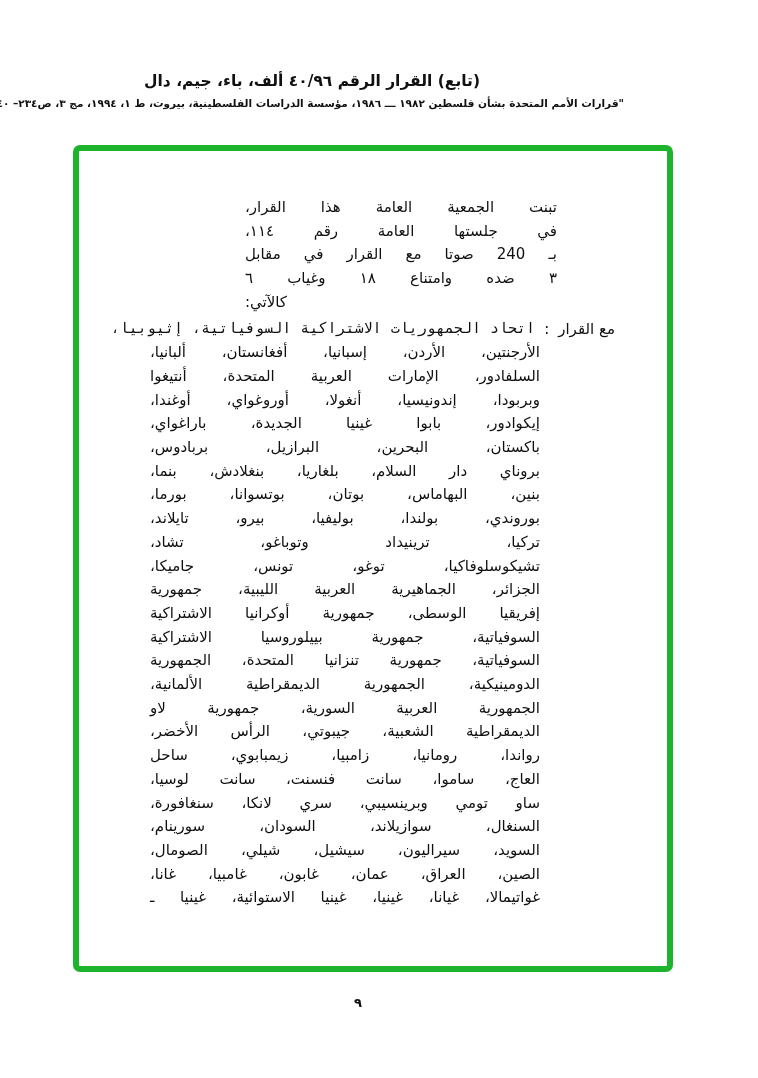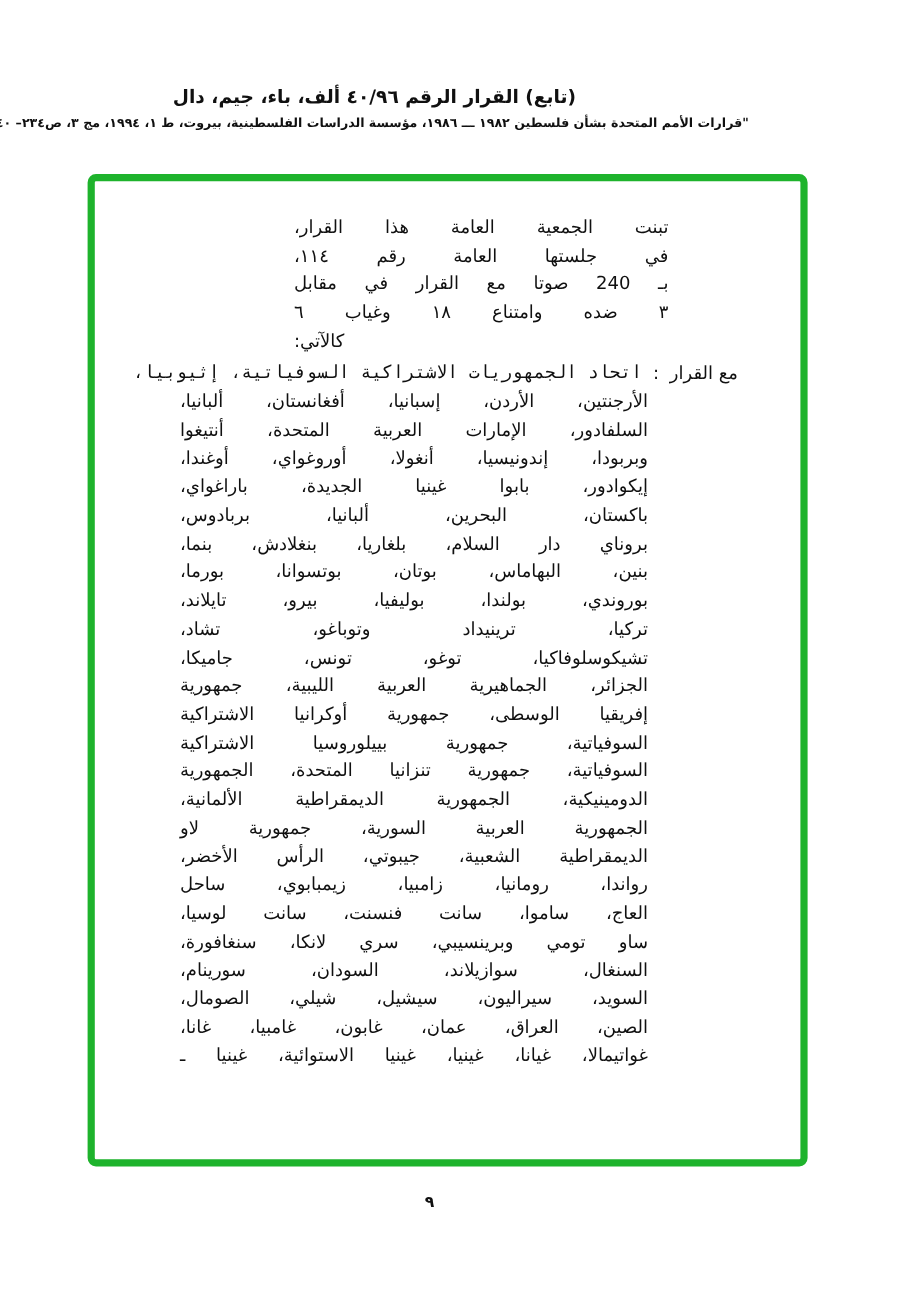--- a/index.html
+++ b/index.html
@@ -8,21 +8,21 @@
     font-family:"DejaVu Sans",sans-serif;color:#101010;overflow:hidden;
   }
   .header{position:absolute;top:72px;left:0;width:624px;text-align:center;direction:rtl;}
   .title{font-size:15.5px;font-weight:bold;letter-spacing:0.2px;}
   .citation{font-size:10.5px;font-weight:bold;margin-top:7px;white-space:nowrap;}
   .frame{
     position:absolute;left:73px;top:145px;width:600px;height:827px;
     border:6px solid #1eb32c;border-radius:7px;box-sizing:border-box;
     background:#ffffff;
   }
-  .content{direction:rtl;padding-top:27px;}
+  .content{direction:rtl;padding-top:45px;}
   .intro{
     width:312px;margin-right:110px;
     font-size:15px;line-height:23.7px;
   }
   .intro-line{text-align:justify;text-align-last:justify;white-space:nowrap;}
   .intro-line.align-end{text-align:left;text-align-last:left;}
   .votes{
     width:465px;margin-right:52px;margin-top:3px;
     font-size:15px;line-height:23.7px;
   }
@@ -60,21 +60,21 @@
     <div class="votes">
       <div class="vote-first">
         <span class="vote-label">مع القرار</span>
         <span class="vote-colon">:</span>
         <span class="vote-first-text">اتحاد الجمهوريات الاشتراكية السوفياتية، إثيوبيا،</span>
       </div>
       <div class="list-line">الأرجنتين، الأردن، إسبانيا، أفغانستان، ألبانيا،</div>
       <div class="list-line">السلفادور، الإمارات العربية المتحدة، أنتيغوا</div>
       <div class="list-line">وبربودا، إندونيسيا، أنغولا، أوروغواي، أوغندا،</div>
       <div class="list-line">إيكوادور، بابوا غينيا الجديدة، باراغواي،</div>
-      <div class="list-line">باكستان، البحرين، ألبانيا، بربادوس،</div>
+      <div class="list-line">باكستان، البحرين، البرازيل، بربادوس،</div>
       <div class="list-line">بروناي دار السلام، بلغاريا، بنغلادش، بنما،</div>
       <div class="list-line">بنين، البهاماس، بوتان، بوتسوانا، بورما،</div>
       <div class="list-line">بوروندي، بولندا، بوليفيا، بيرو، تايلاند،</div>
       <div class="list-line">تركيا، ترينيداد وتوباغو، تشاد،</div>
       <div class="list-line">تشيكوسلوفاكيا، توغو، تونس، جاميكا،</div>
       <div class="list-line">الجزائر، الجماهيرية العربية الليبية، جمهورية</div>
       <div class="list-line">إفريقيا الوسطى، جمهورية أوكرانيا الاشتراكية</div>
       <div class="list-line">السوفياتية، جمهورية بييلوروسيا الاشتراكية</div>
       <div class="list-line">السوفياتية، جمهورية تنزانيا المتحدة، الجمهورية</div>
       <div class="list-line">الدومينيكية، الجمهورية الديمقراطية الألمانية،</div>

